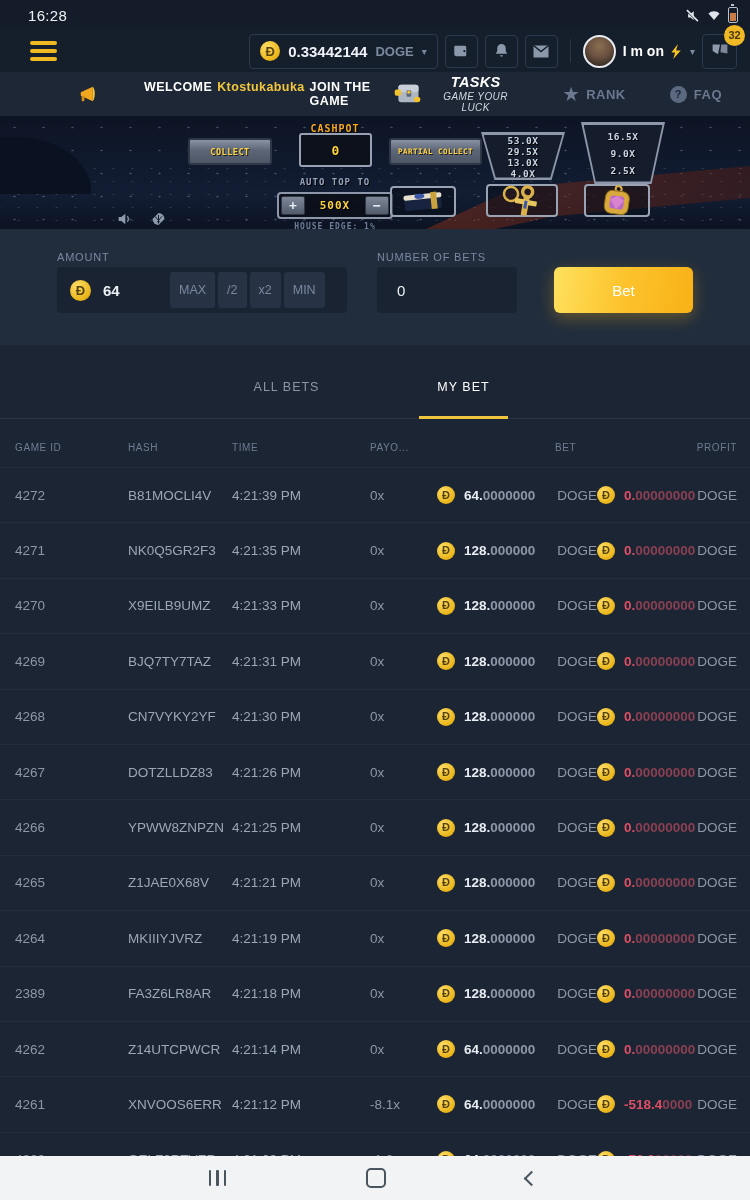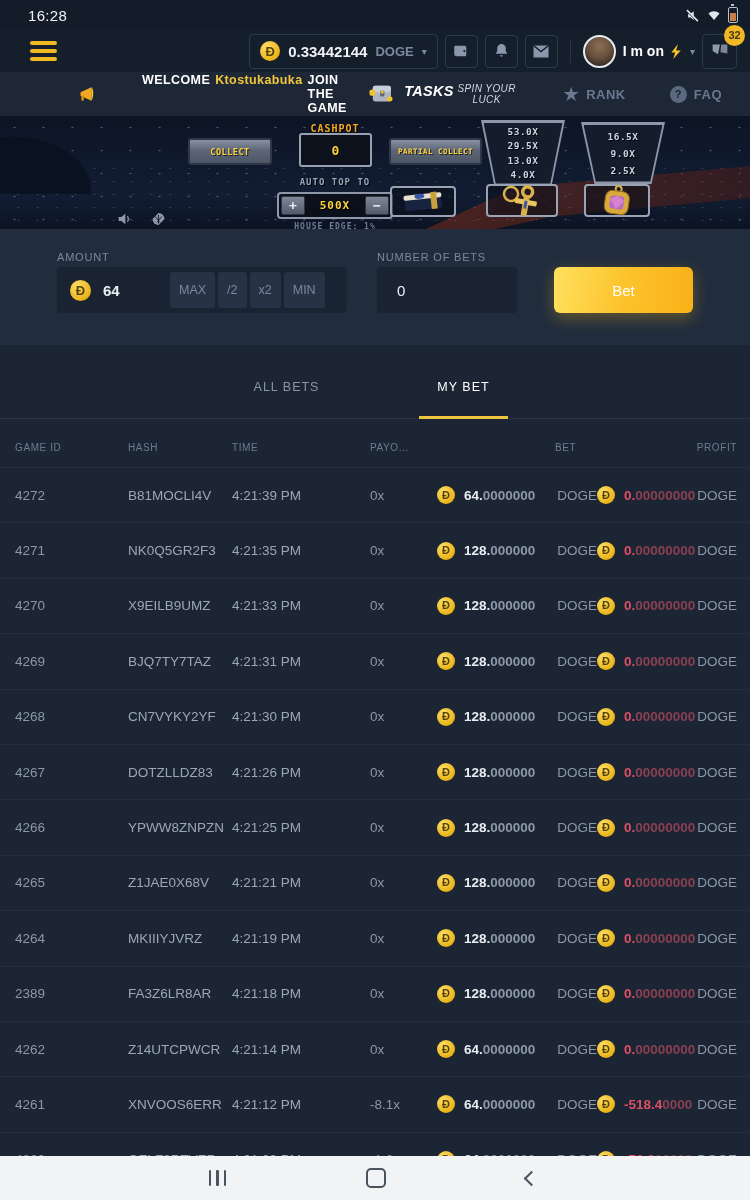--- a/index.html
+++ b/index.html
@@ -40,21 +40,21 @@
   .chat-btn{position:relative;width:35px;height:35px;border:1.5px solid #2d3a4d;border-radius:4px;background:transparent;
     display:flex;align-items:center;justify-content:center;padding:0;cursor:pointer;}
   .chat-badge{position:absolute;top:-10px;right:-9px;min-width:21px;height:21px;border-radius:50%;background:#f0b824;
     color:#473708;font-size:11px;font-weight:bold;display:flex;align-items:center;justify-content:center;}
   
   .banner{position:absolute;top:72px;left:0;right:0;height:44px;background:#1d2735;
     display:flex;align-items:center;padding:0 28px 0 78px;box-sizing:border-box;}
   .welcome-text{display:flex;gap:5px;color:#fff;font-size:12.5px;font-weight:bold;letter-spacing:.4px;margin-left:44px;}
   .welcome-text .uname{color:#f2c63d;}
   .tasks-group{display:flex;align-items:center;gap:9px;margin-left:auto;background:none;border:none;padding:0;cursor:pointer;}
-  .tasks-txt{display:flex;align-items:flex-start;line-height:1.15;}
+  .tasks-txt{display:flex;flex-direction:column;align-items:center;line-height:1.15;}
   .tasks-title{color:#fff;font-style:italic;font-weight:bold;font-size:14.5px;letter-spacing:.3px;}
   .tasks-sub{color:#d2d8e1;font-style:italic;font-size:10px;letter-spacing:.4px;}
   .rank-group,.faq-group{display:flex;align-items:center;gap:7px;color:#6c7890;font-weight:bold;font-size:13px;
     letter-spacing:.5px;background:none;border:none;padding:0;cursor:pointer;}
   .rank-group{margin-left:44px;}
   .faq-group{margin-left:44px;}
   .star-glyph{font-size:17px;color:#6c7890;line-height:1;}
   .faq-icon{width:17px;height:17px;border-radius:50%;background:#5b6980;color:#17202e;font-weight:bold;font-size:11px;
     display:flex;align-items:center;justify-content:center;}
   
@@ -233,21 +233,21 @@
     <svg width="34" height="30" viewBox="0 0 34 30">
       <rect x="7" y="5" width="22" height="19" rx="3" fill="#aeb6c2"></rect>
       <rect x="7" y="5" width="22" height="8" rx="3" fill="#c7ced8"></rect>
       <rect x="16" y="11" width="5" height="7" rx="1" fill="#5d6677"></rect>
       <circle cx="18.5" cy="13" r="1.8" fill="#f2c12e"></circle>
       <rect x="3" y="10" width="7" height="7" rx="2" fill="#f2c12e"></rect>
       <rect x="24" y="18" width="7" height="6" rx="3" fill="#f2c12e"></rect>
     </svg>
     <span class="tasks-txt">
       <span class="tasks-title">TASKS</span>
-      <span class="tasks-sub">SPIN YOUR LUCK</span>
+      <span class="tasks-sub">GAME YOUR LUCK</span>
     </span>
   </button>
   <button class="rank-group">
     <span class="star-glyph">★</span>
     <span>RANK</span>
   </button>
   <button class="faq-group">
     <span class="faq-icon">?</span>
     <span>FAQ</span>
   </button>
@@ -277,21 +277,21 @@
         <path d="M17 8c2 2 2 6 0 8" stroke="#8d99ad" stroke-width="2" fill="none"></path>
     </svg>
   </button>
   <button class="scene-icon-btn" style="left:148px;">
     <svg width="17" height="16" viewBox="0 0 24 24" fill="#8d99ad">
       <path d="M12 3a9 9 0 0 1 9 9l-9 9a9 9 0 0 1-9-9z"></path>
         <path d="M12 6v13M7 8l7 9M17 8l-7 9" stroke="#141c29" stroke-width="1.4"></path>
     </svg>
   </button>
 
-  <div class="gcol" style="left:481px;top:4px;width:84px;height:66px;">
+  <div class="gcol" style="left:481px;top:16px;width:84px;height:48px;">
     <div class="inner">
         <div class="mults px">
           <span class="mult">53.0X</span>
           <span class="mult">29.5X</span>
           <span class="mult">13.0X</span>
           <span class="mult">4.0X</span>
         </div>
       </div>
   </div>
   <div class="gcol" style="left:581px;top:6px;width:84px;height:62px;">

